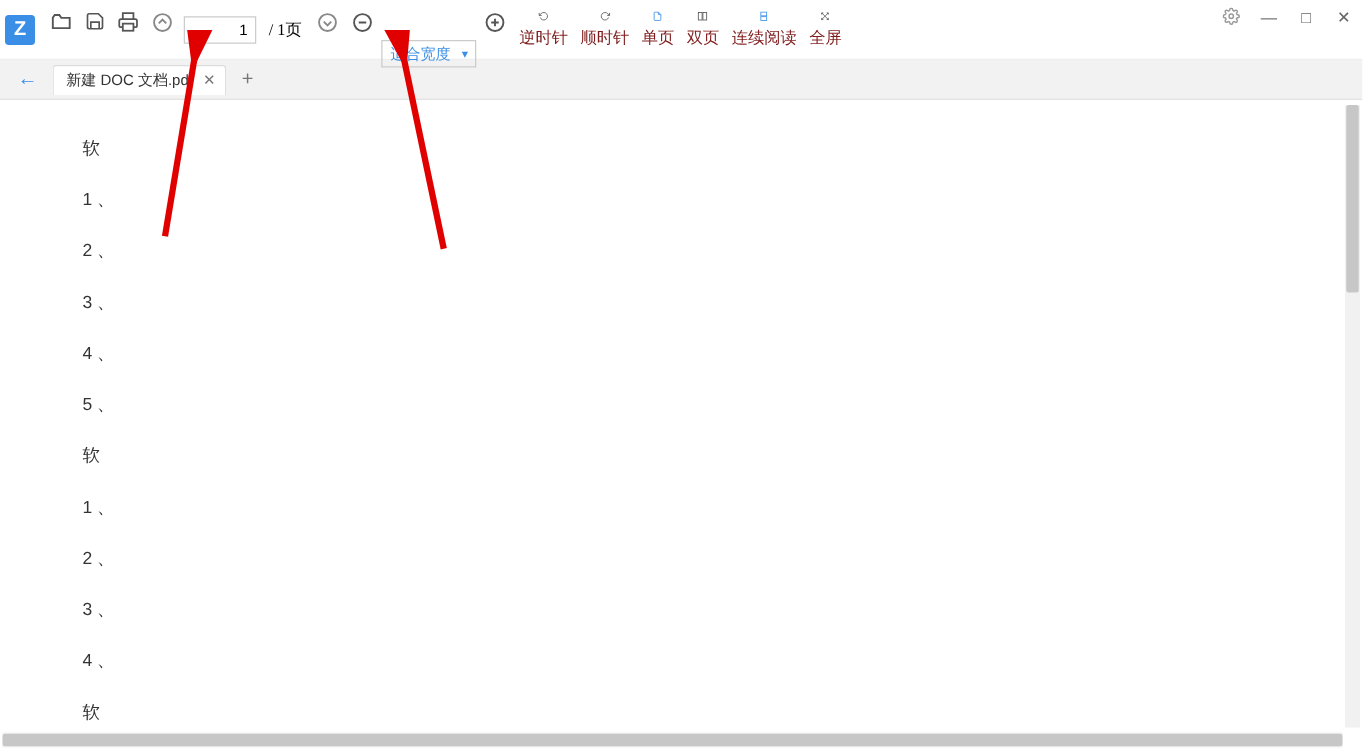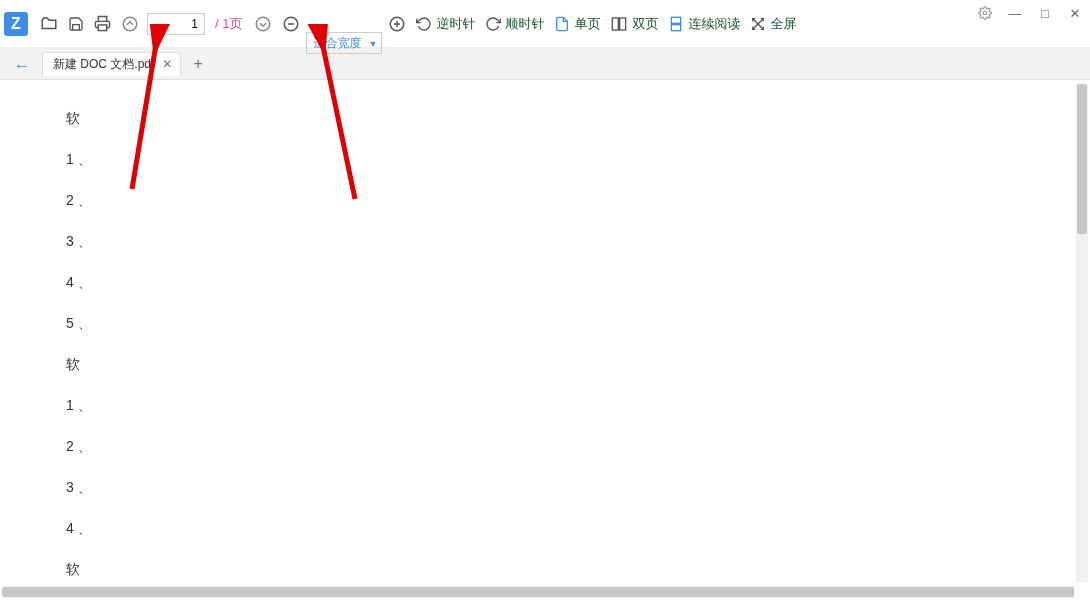--- a/index.html
+++ b/index.html
@@ -29,24 +29,25 @@
     height: 48px;
     padding: 0 4px;
     gap: 2px;
     border-bottom: 1px solid #eee;
   }
   .tb-item {
     display: flex;
     align-items: center;
     height: 30px;
     padding: 0 4px;
-    color: #14532d;
+    color: #7f1d1d;
     cursor: pointer;
     gap: 4px;
     white-space: nowrap;
+    flex-direction: column;
   }
   .tb-item svg { display:block; }
   .logo {
     width: 24px; height: 24px;
     background: #3a8ee6;
     color: #fff;
     font-weight: bold;
     font-size: 16px;
     border-radius: 3px;
     display:flex;align-items:center;justify-content:center;
@@ -54,21 +55,21 @@
   }
   .page-input {
     width: 58px; height: 22px;
     text-align: right;
     border: 1px solid #ccc;
     background: #fff;
     font-size: 12px;
     padding: 0 6px;
     margin: 0 2px;
   }
-  .page-total { color:#ec4899; padding:0 6px; white-space:nowrap; }
+  .page-total { color:#000000; padding:0 6px; white-space:nowrap;font-family:Liberation Serif, serif; }
   .zoom-select {
     display:flex; align-items:center;
     border:1px solid #ccc;
     padding: 1px 6px;
     height:22px;
     gap:6px;
     color:#3a8ee6;
     font-size:12px;
     cursor:pointer;
     min-width: 76px;

